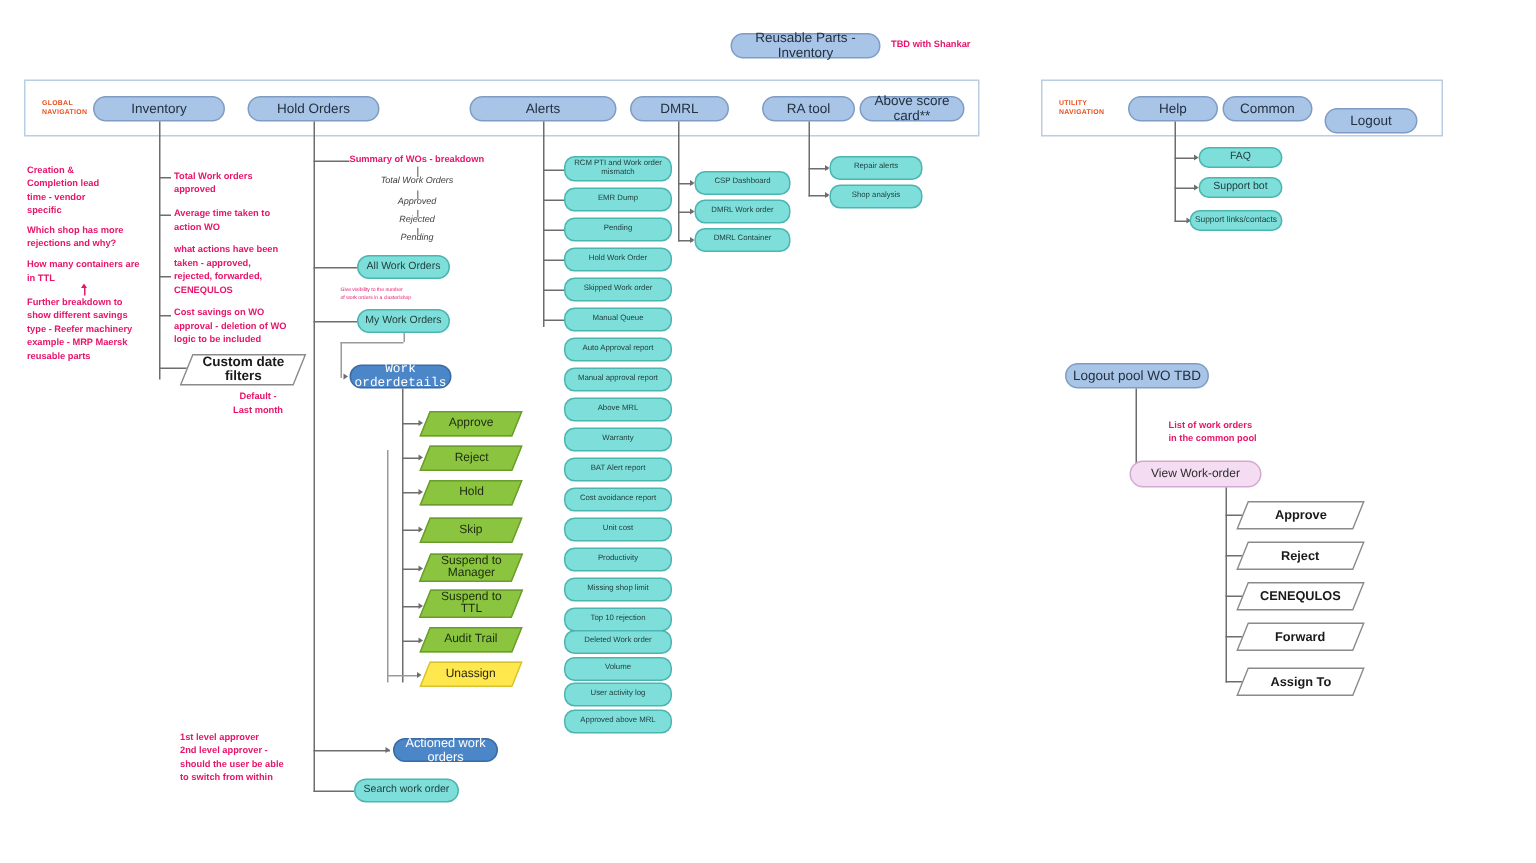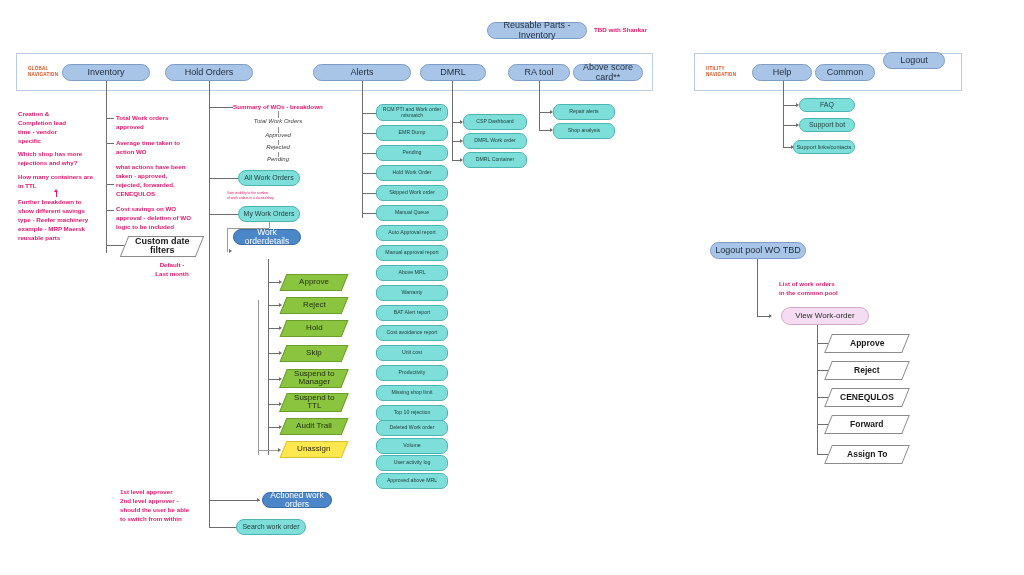--- a/index.html
+++ b/index.html
@@ -204,21 +204,21 @@
   <div class="frame" style="left:694px; top:53px; width:268px; height:38px;"></div>
   <div class="frame-label" style="left:706px; top:66px; width:40px;">UTILITY
 NAVIGATION</div>
 
   <div class="node blue" style="left:752px; top:64px; width:60px; height:17px;">
     <span>Help</span>
   </div>
   <div class="node blue" style="left:815px; top:64px; width:60px; height:17px;">
     <span>Common</span>
   </div>
-  <div class="node blue" style="left:883px; top:52px; width:62px; height:17px;">
+  <div class="node blue" style="left:883px; top:72px; width:62px; height:17px;">
     <span>Logout</span>
   </div>
 
   <div class="ln lnv" style="left:783px; top:81px; height:67px;"></div>
   <div class="ln lnh" style="left:783px; top:105px; width:15px;"></div>
   <div class="arrow" style="left:796px; top:103px;"></div>
   <div class="ln lnh" style="left:783px; top:125px; width:15px;"></div>
   <div class="arrow" style="left:796px; top:123px;"></div>
   <div class="ln lnh" style="left:783px; top:147px; width:10px;"></div>
   <div class="arrow" style="left:791px; top:145px;"></div>
@@ -300,21 +300,21 @@
 of work orders in a cluster/shop</div>
   <div class="node teal-lg" style="left:238px; top:206px; width:62px; height:16px;">
     <span>My Work Orders</span>
   </div>
 
   <div class="ln lnv ln-light" style="left:269px; top:222px; height:6px;"></div>
   <div class="ln lnh ln-light" style="left:227px; top:228px; width:42px;"></div>
   <div class="ln lnv ln-light" style="left:227px; top:228px; height:24px;"></div>
   <div class="arrow" style="left:229px; top:249px;"></div>
 
-  <div class="node blue-dark" style="left:233px; top:229px; width:68px; height:16px;">
+  <div class="node blue-dark" style="left:233px; top:243px; width:68px; height:16px;font-family:Liberation Mono, monospace;">
     <span>Work orderdetails</span>
   </div>
 
   <div class="ln lnv" style="left:268px; top:259px; height:196px;"></div>
   <div class="ln lnv ln-light" style="left:258px; top:300px; height:155px;"></div>
   <div class="ln lnh ln-light" style="left:258px; top:450px; width:20px;"></div>
 
   <div class="ln lnh" style="left:268px; top:282px; width:12px;"></div>
   <div class="arrow" style="left:279px; top:280px;"></div>
   <div class="ln lnh" style="left:268px; top:305px; width:12px;"></div>
@@ -474,21 +474,21 @@
   <div class="node blue" style="left:710px; top:242px; width:96px; height:17px;">
     <span>Logout pool WO TBD</span>
   </div>
   <div class="ln lnv" style="left:757px; top:259px; height:57px;"></div>
   <div class="ln lnh" style="left:757px; top:316px; width:14px;"></div>
   <div class="arrow" style="left:769px; top:314px;"></div>
 
   <div class="anno" style="left:779px; top:280px; width:110px;">List of work orders
 in the common pool</div>
 
-  <div class="node pink" style="left:781px; top:307px; width:88px; height:18px;">
+  <div class="node pink" style="left:753px; top:307px; width:88px; height:18px;">
     <span>View Work-order</span>
   </div>
 
   <div class="ln lnv" style="left:817px; top:325px; height:130px;"></div>
   <div class="ln lnh" style="left:817px; top:343px; width:12px;"></div>
   <div class="ln lnh" style="left:817px; top:370px; width:12px;"></div>
   <div class="ln lnh" style="left:817px; top:397px; width:12px;"></div>
   <div class="ln lnh" style="left:817px; top:424px; width:12px;"></div>
   <div class="ln lnh" style="left:817px; top:454px; width:12px;"></div>
 

